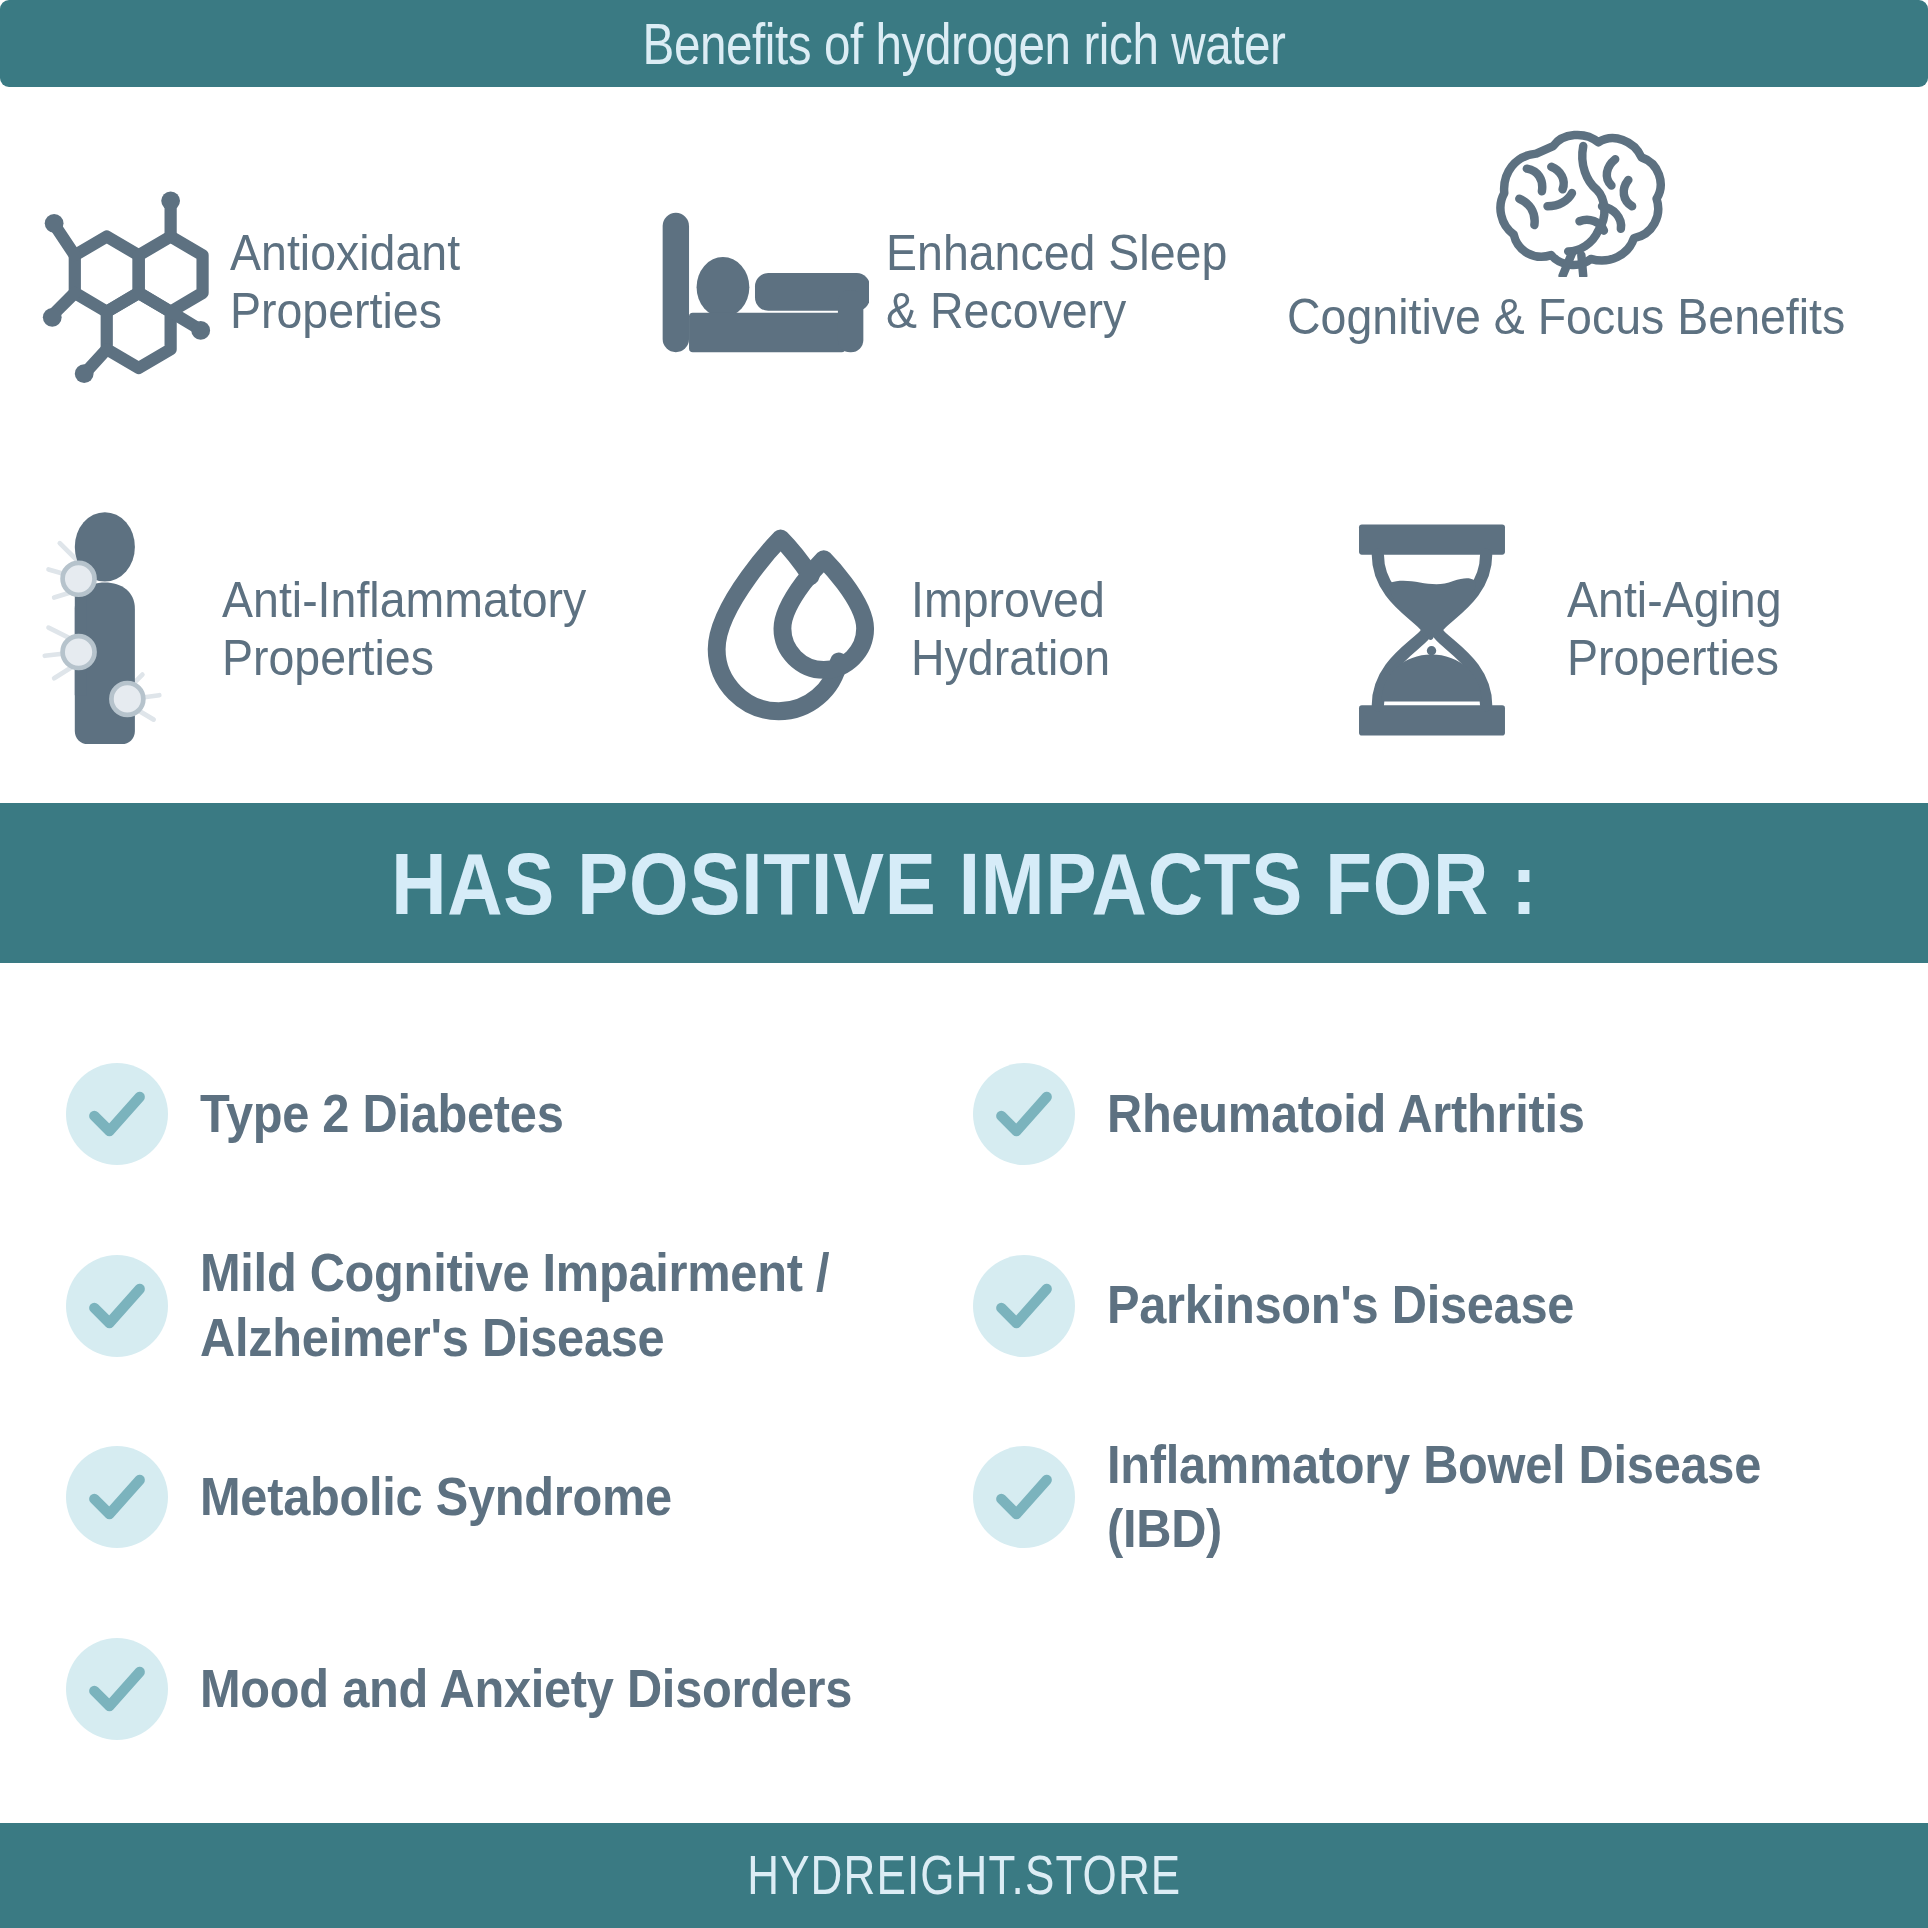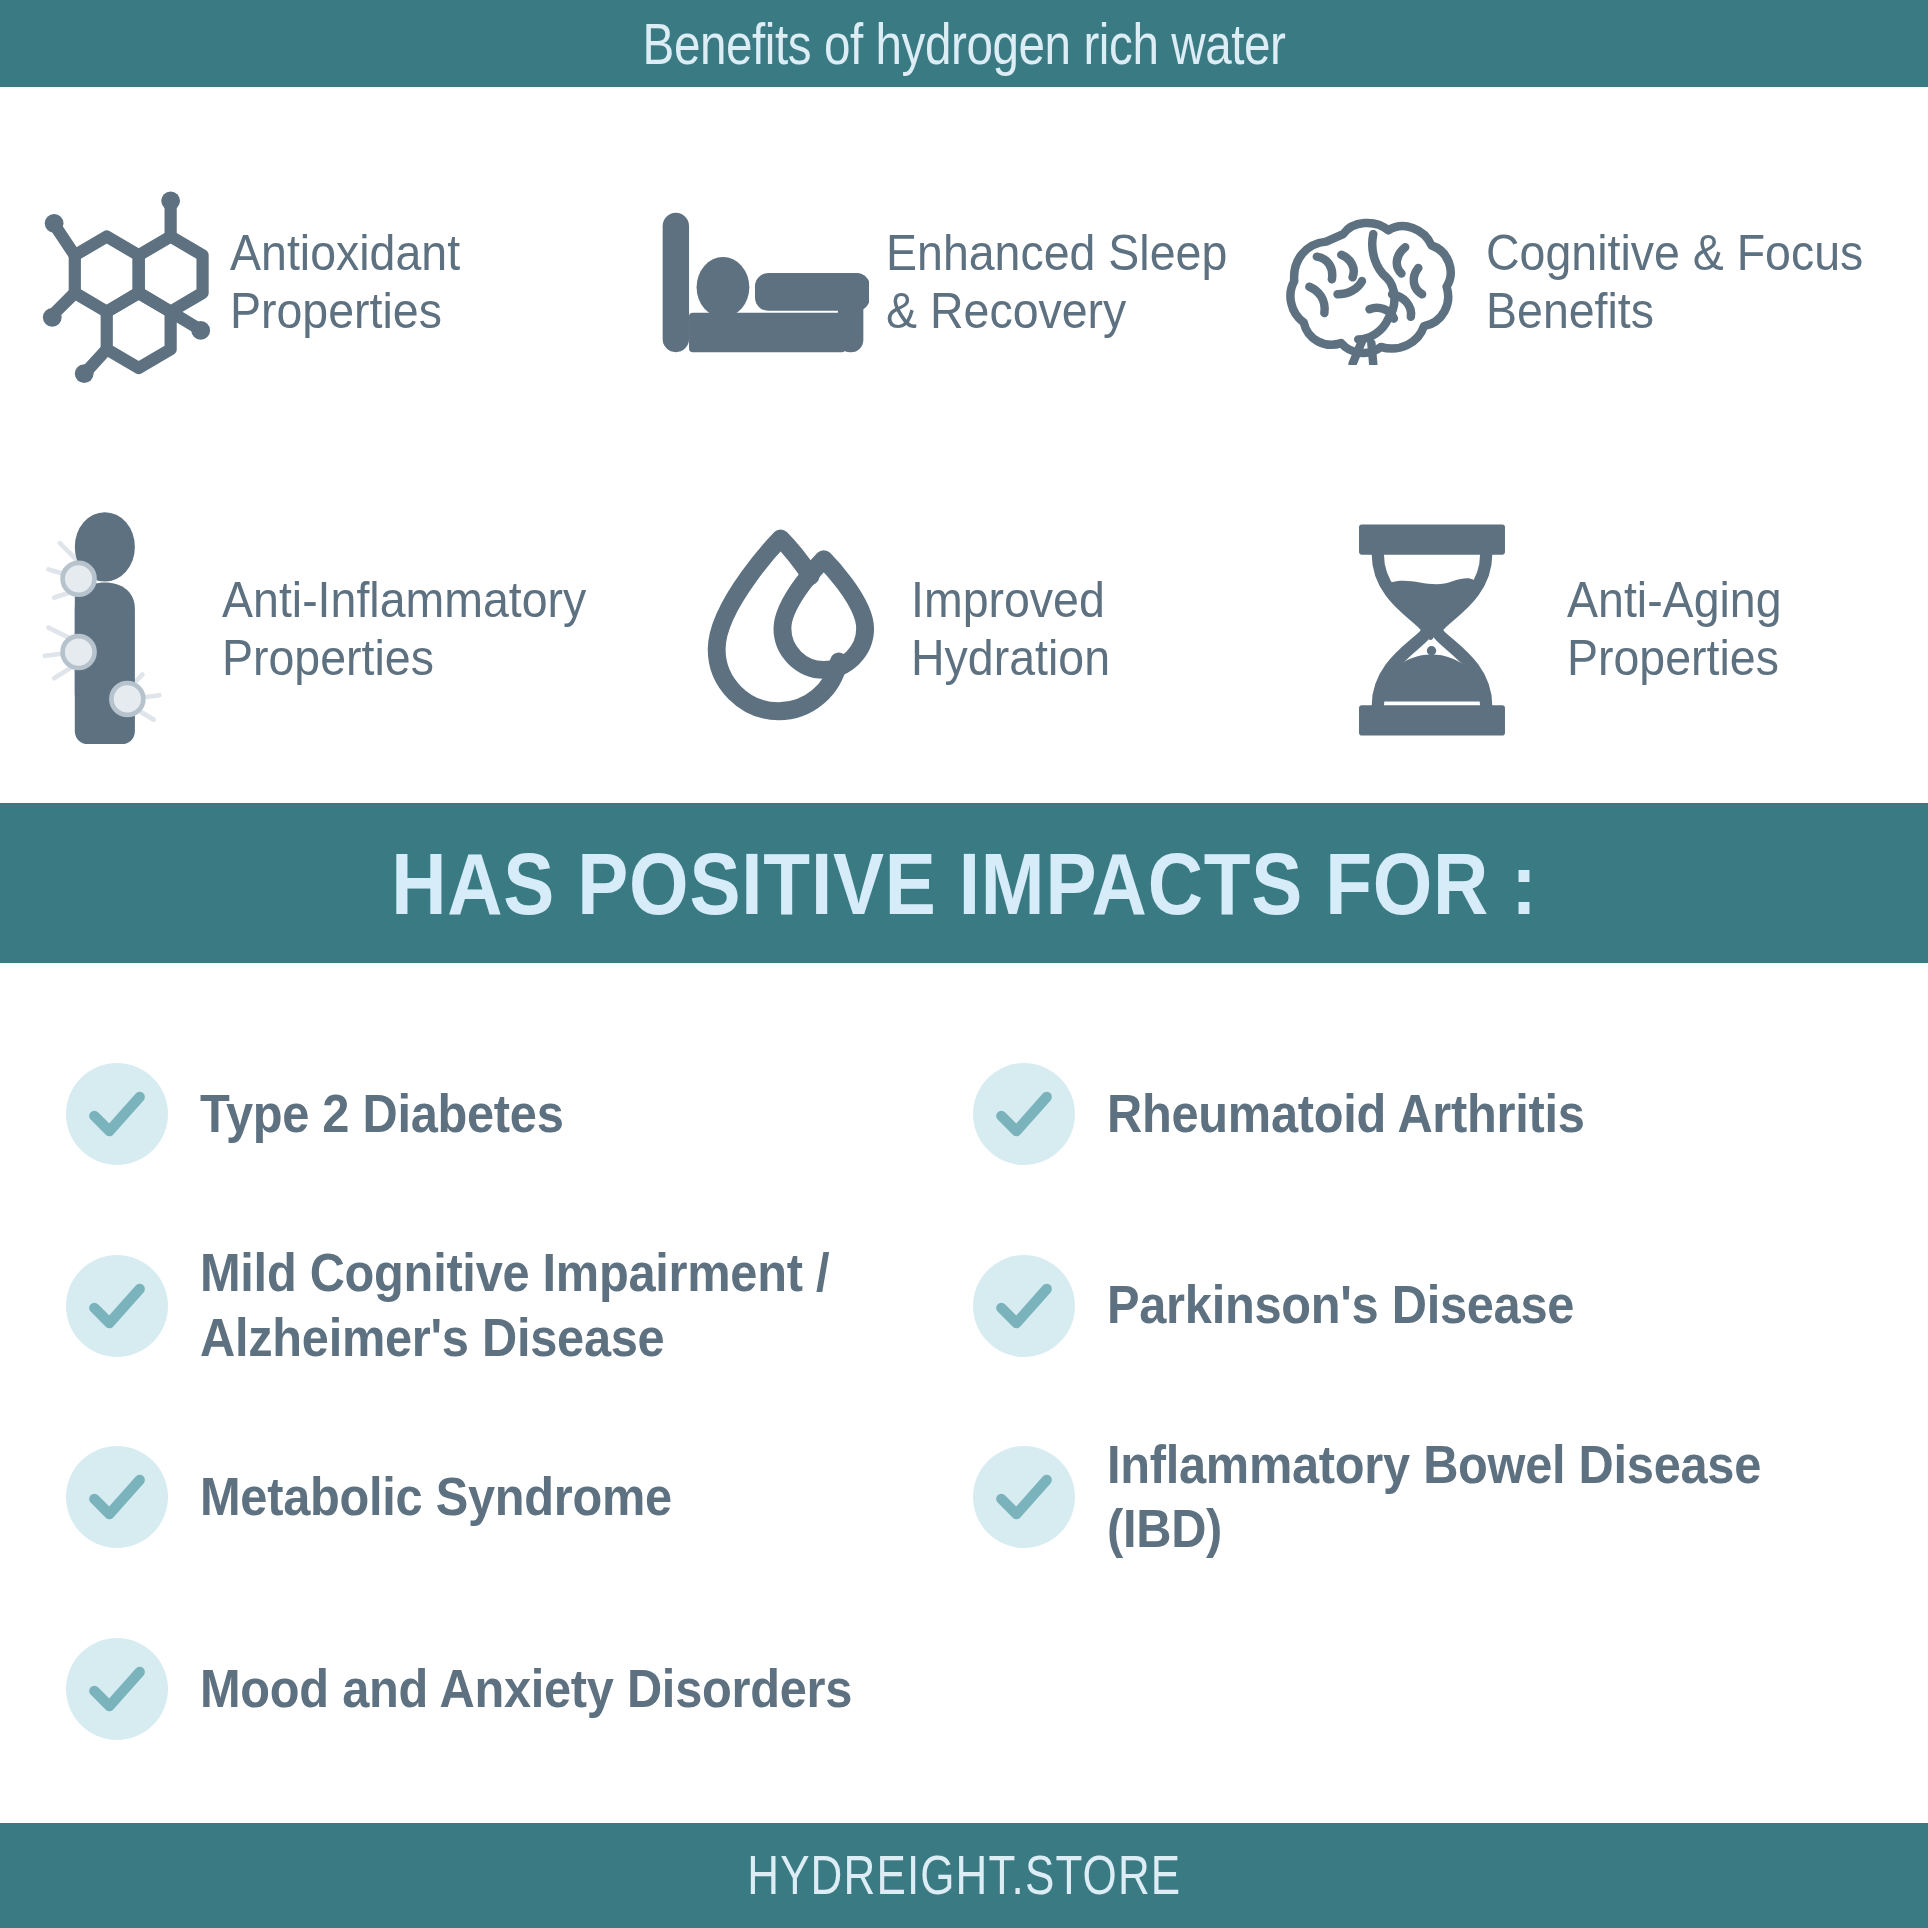--- a/index.html
+++ b/index.html
@@ -23,20 +23,21 @@
 
   
   .header-band {
     width: 100%;
     height: 87px;
     background: #3a7a83;
     display: flex;
     align-items: center;
     justify-content: center;
     flex: 0 0 auto;
+    border-radius: 9px;
   }
   .header-title {
     color: #dcedf5;
     font-size: 58px;
     font-weight: 400;
     letter-spacing: -0.5px;
     transform: scaleX(0.82);
     transform-origin: center;
     white-space: nowrap;
     line-height: 1;
@@ -78,21 +79,21 @@
 
   
   .b-antioxidant .benefit-icon { width: 188px; height: 217px; }
   .b-sleep      .benefit-icon { width: 226px; height: 188px; }
   .b-cognitive  .benefit-icon { width: 198px; height: 169px; }
   .b-inflam     .benefit-icon { width: 179px; height: 254px; }
   .b-hydration  .benefit-icon { width: 188px; height: 217px; }
   .b-aging      .benefit-icon { width: 198px; height: 235px; }
 
   .b-sleep     { padding-left: 0; }
-  .b-cognitive { padding-left: 0; }
+  .b-cognitive { padding-left: 0; flex-direction: column; }
   .b-inflam    { padding-left: 13px; gap: 7.5px; }
   .b-hydration { padding-left: 53px; gap: 20px; }
   .b-aging     { padding-left: 55px; gap: 36px; }
 
   
   .impacts-band {
     width: 100%;
     height: 160px;
     background: #3a7a83;
     display: flex;

